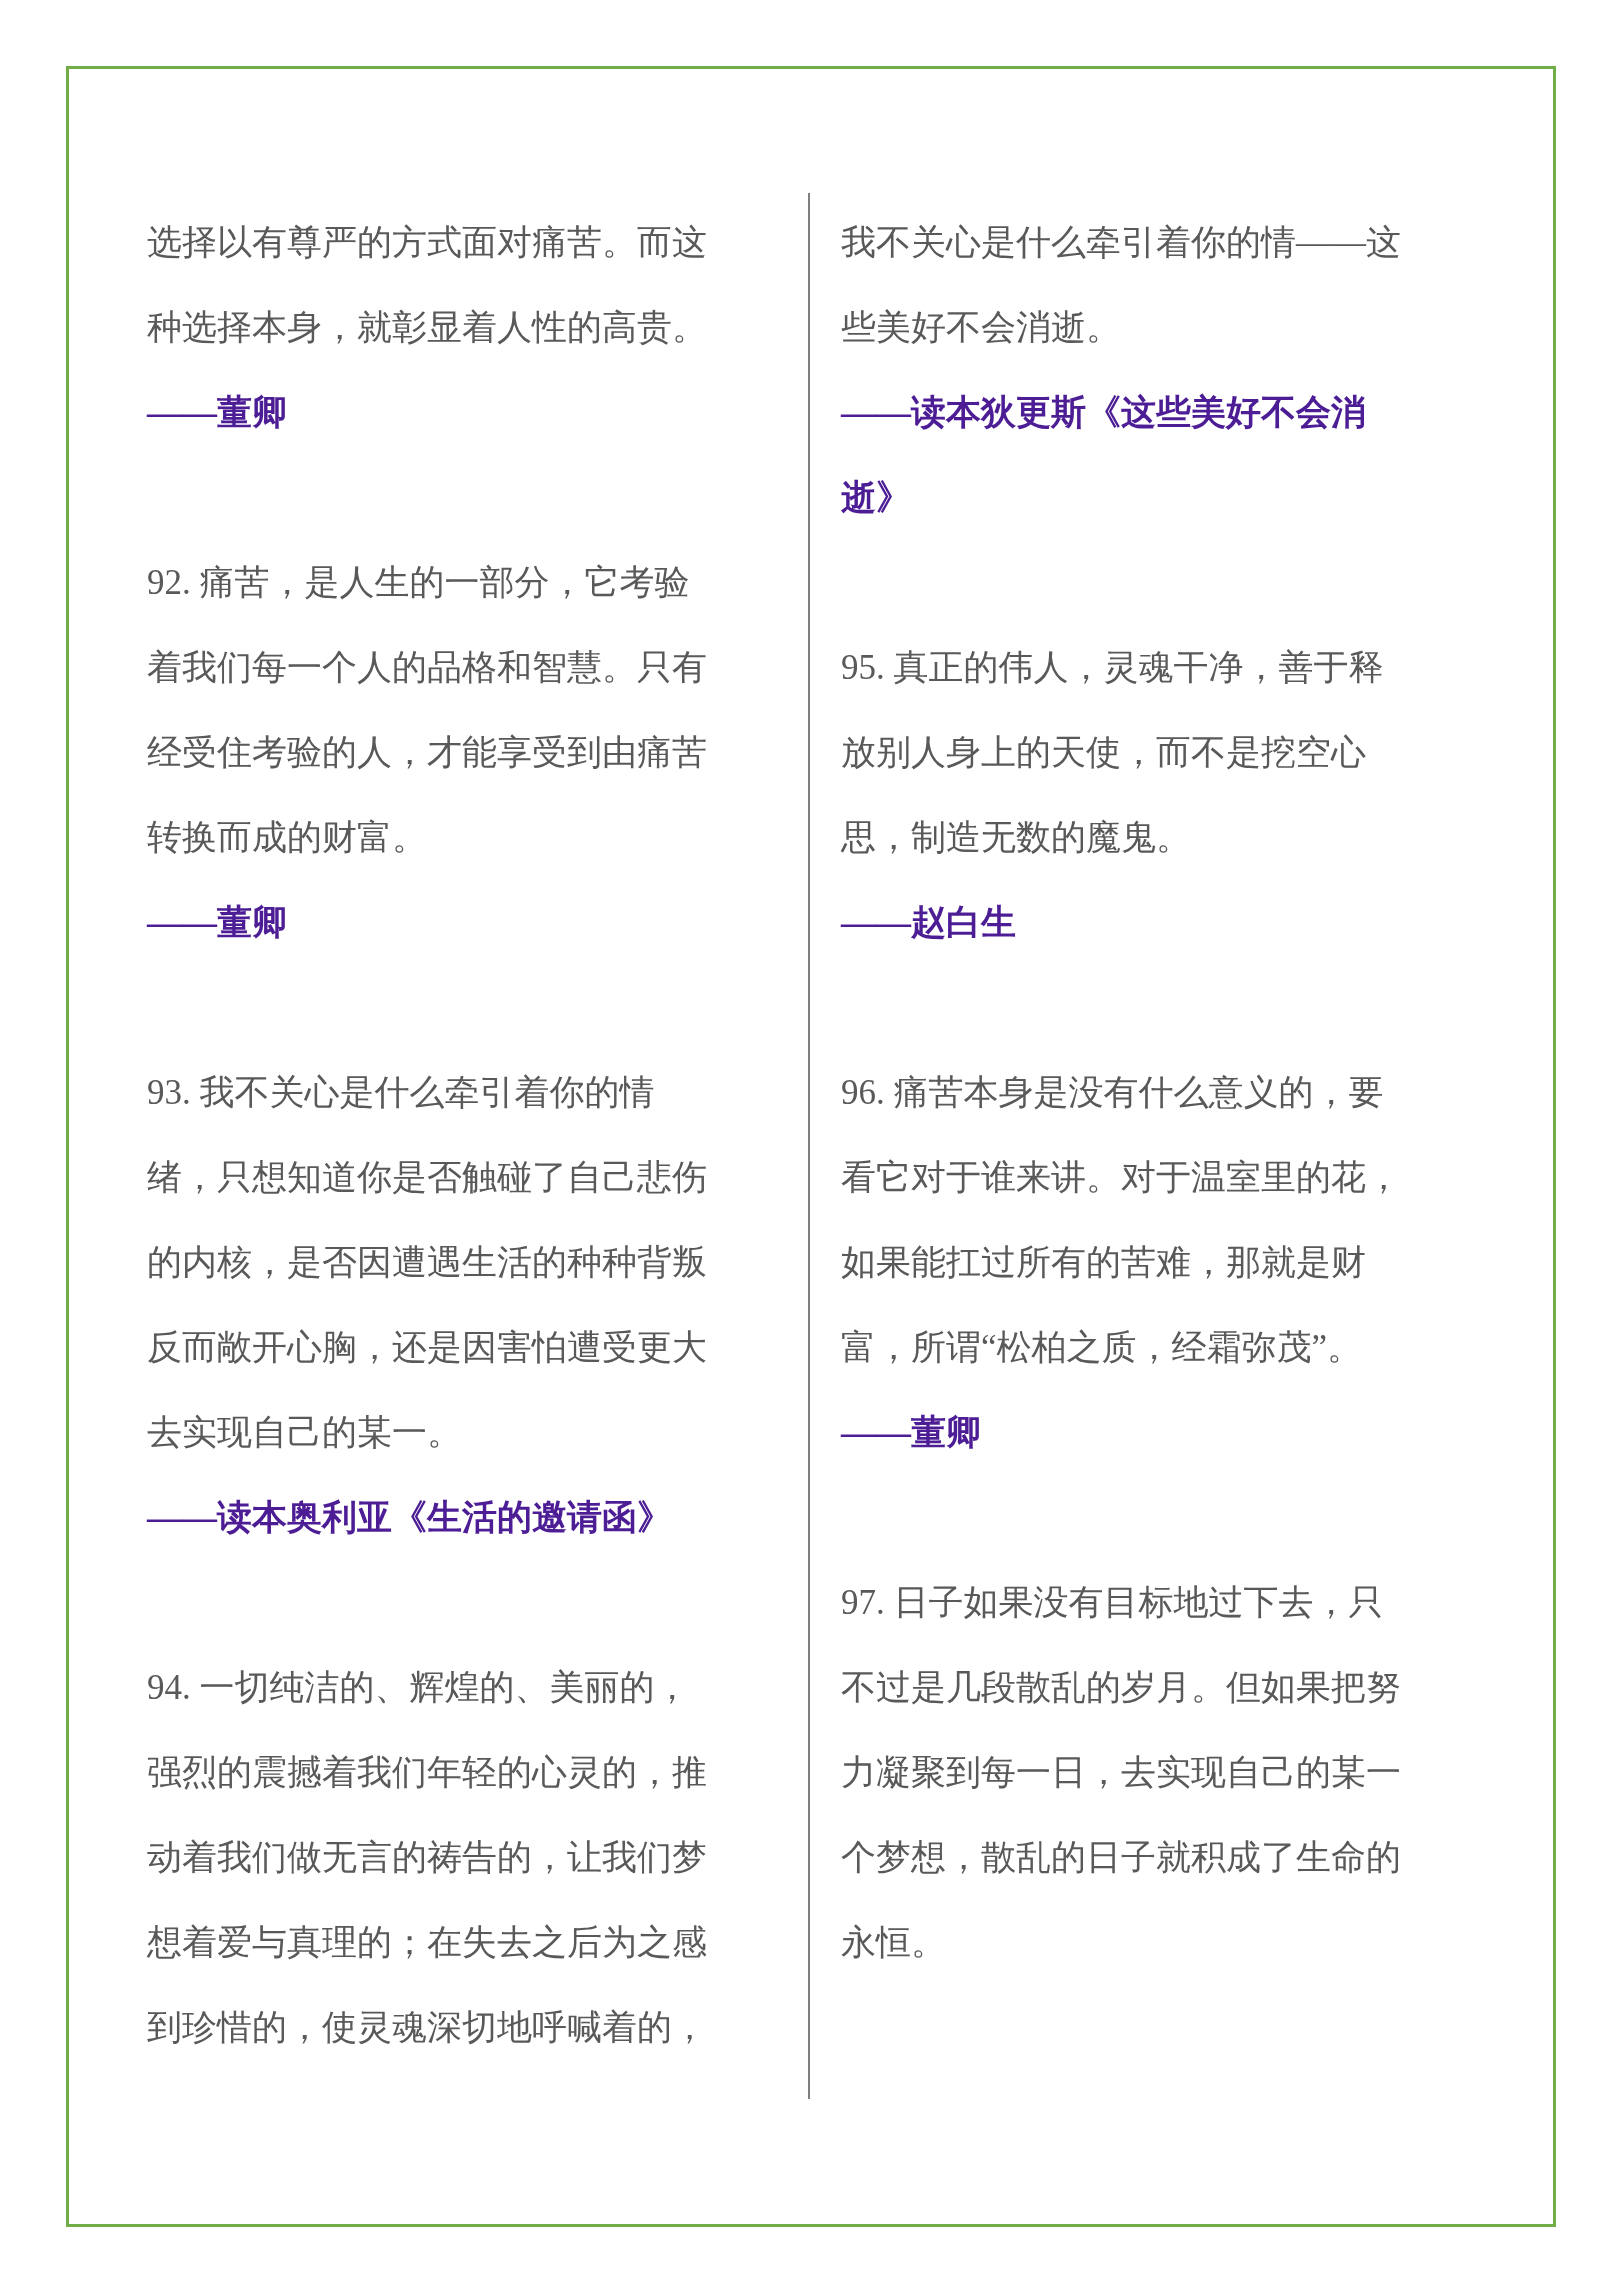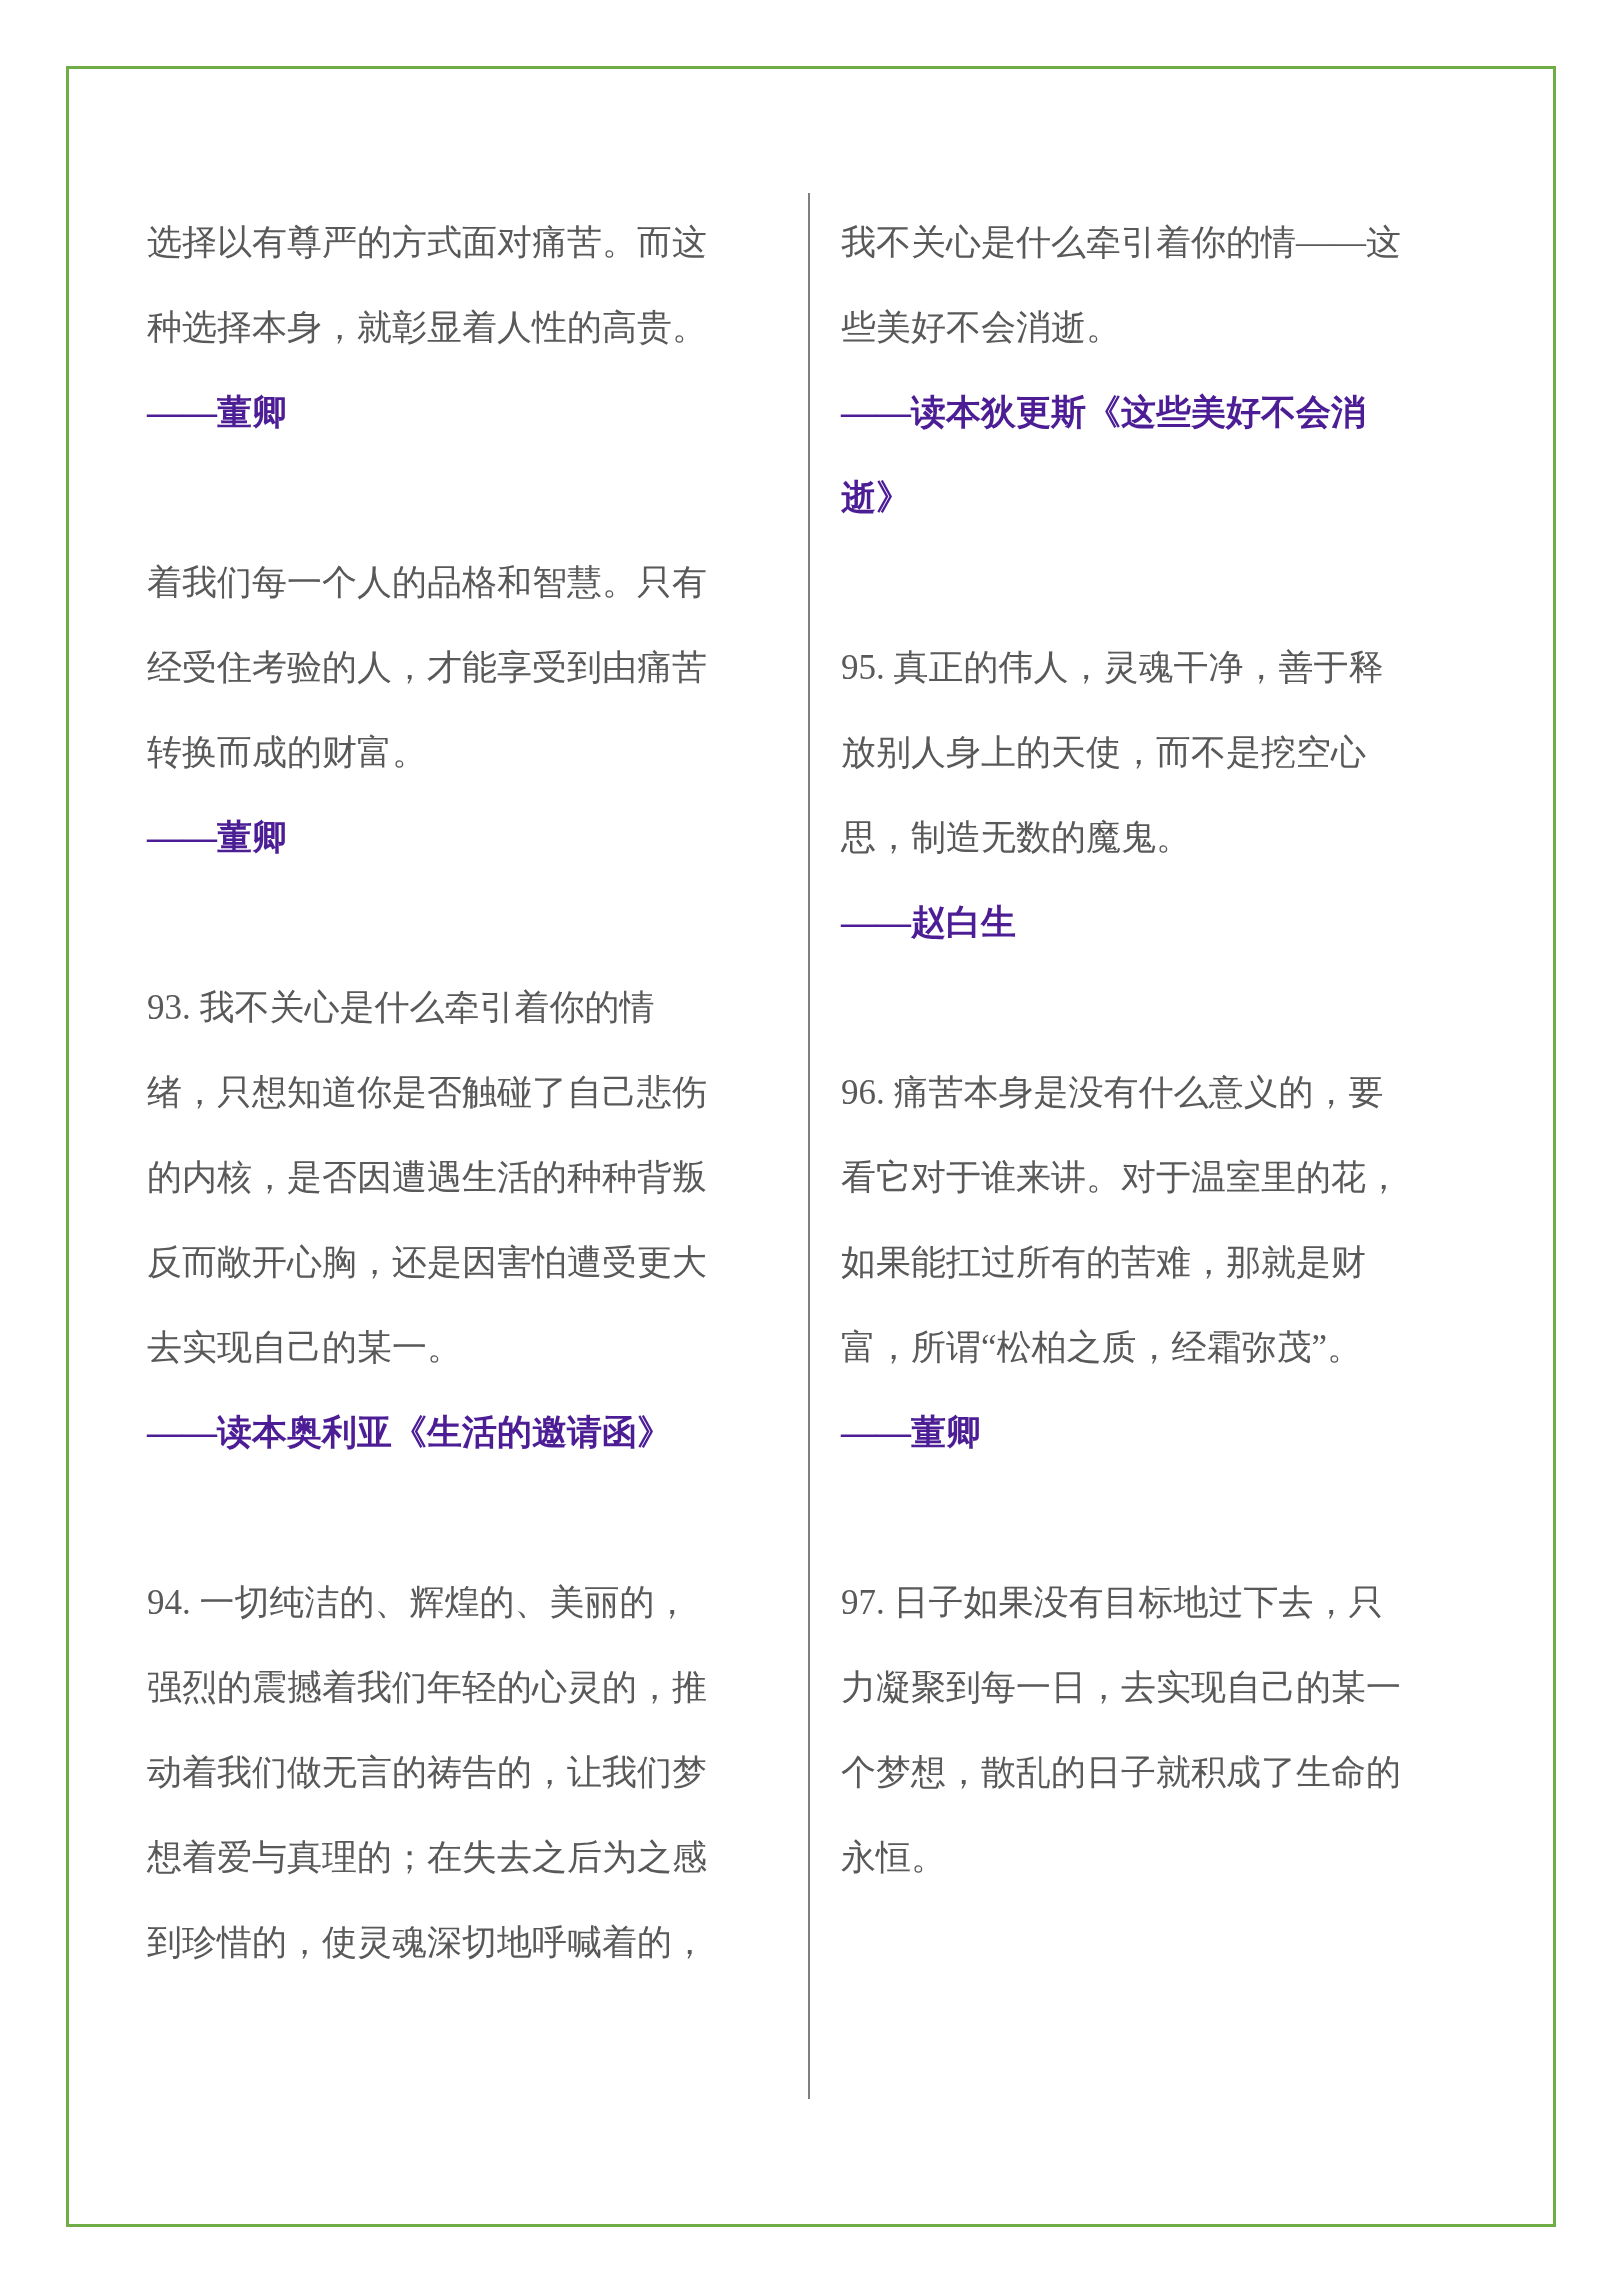--- a/index.html
+++ b/index.html
@@ -22,20 +22,21 @@
 <div class="frame"></div>
 <div class="divider"></div>
 
 <div class="col left">
 
   <div class="line">选择以有尊严的方式面对痛苦。而这</div>
   <div class="line">种选择本身，就彰显着人性的高贵。</div>
   <div class="line author">——董卿</div>
   <div class="line blank"></div>
 
+  <div class="line">92. 痛苦，是人生的一部分，它考验</div>
   <div class="line">着我们每一个人的品格和智慧。只有</div>
   <div class="line">经受住考验的人，才能享受到由痛苦</div>
   <div class="line">转换而成的财富。</div>
   <div class="line author">——董卿</div>
   <div class="line blank"></div>
 
   <div class="line">93. 我不关心是什么牵引着你的情</div>
   <div class="line">绪，只想知道你是否触碰了自己悲伤</div>
   <div class="line">的内核，是否因遭遇生活的种种背叛</div>
   <div class="line">反而敞开心胸，还是因害怕遭受更大</div>
@@ -65,17 +66,18 @@
   <div class="line blank"></div>
 
   <div class="line">96. 痛苦本身是没有什么意义的，要</div>
   <div class="line">看它对于谁来讲。对于温室里的花，</div>
   <div class="line">如果能扛过所有的苦难，那就是财</div>
   <div class="line">富，所谓“松柏之质，经霜弥茂”。</div>
   <div class="line author">——董卿</div>
   <div class="line blank"></div>
 
   <div class="line">97. 日子如果没有目标地过下去，只</div>
+  <div class="line">不过是几段散乱的岁月。但如果把努</div>
   <div class="line">力凝聚到每一日，去实现自己的某一</div>
   <div class="line">个梦想，散乱的日子就积成了生命的</div>
   <div class="line">永恒。</div>
 </div>
 
 
 </body></html>

